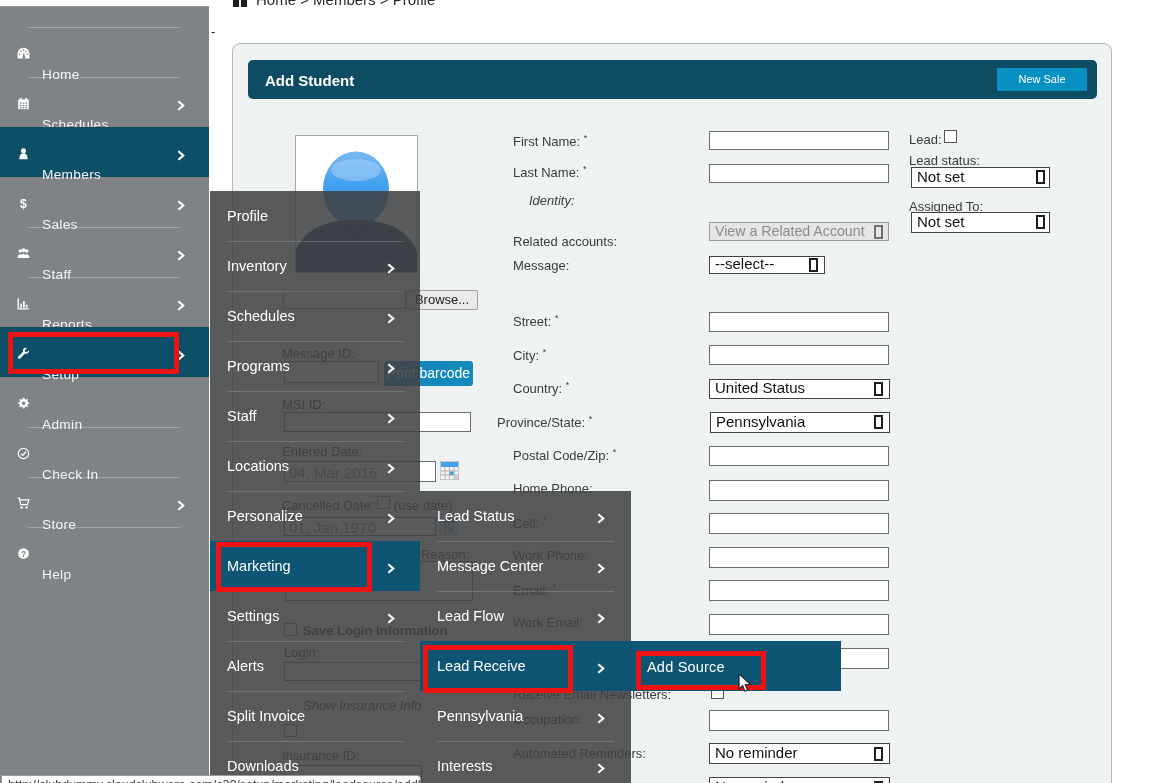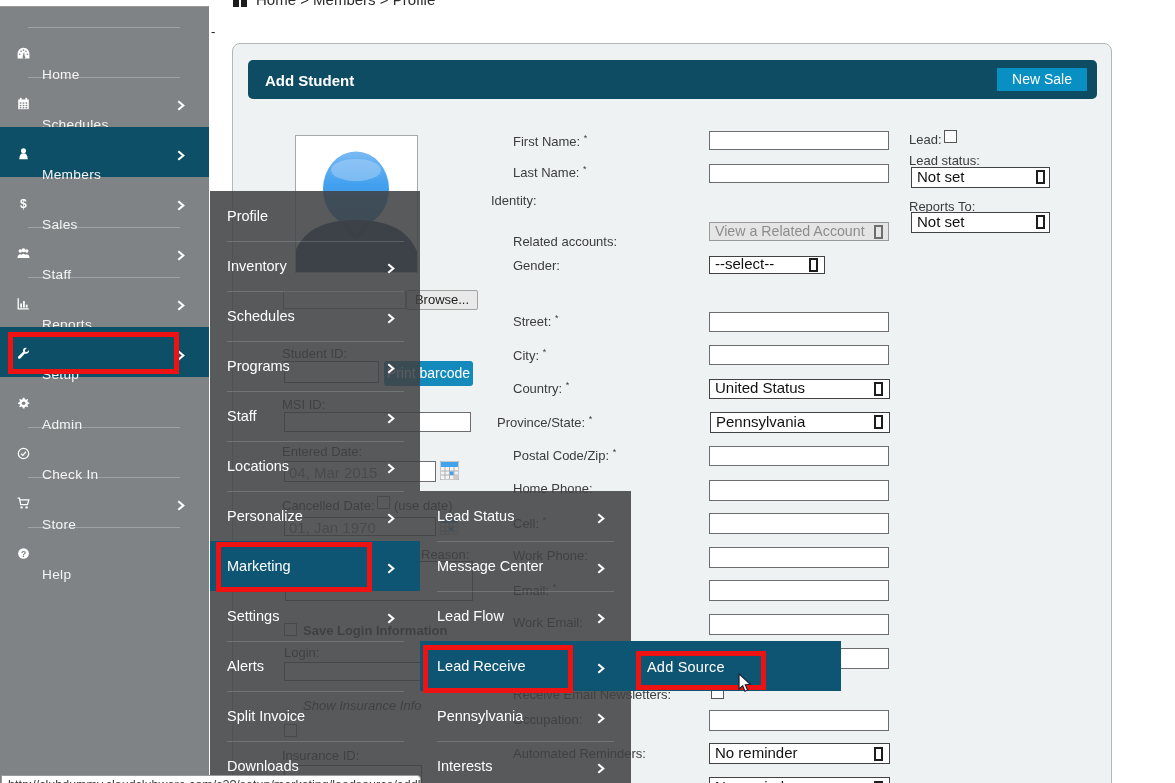--- a/index.html
+++ b/index.html
@@ -34,21 +34,21 @@
 <body>
 
 <div class="abs" style="left:233px; top:-9px; font-size:15px; color:#2b2b2b; white-space:nowrap;">
   <span style="display:inline-block; width:6px; height:13px; background:#1d1d1d; vertical-align:-2px;"></span><span style="display:inline-block; width:6px; height:13px; background:#1d1d1d; margin-left:2px; margin-right:9px; vertical-align:-2px;"></span>Home &gt; Members &gt; Profile</div>
 <div class="abs" style="left:211px; top:24px; font-size:13px; color:#111;">-</div>
 
 <div class="abs" style="left:232px; top:43px; width:880px; height:760px; background:#eef2f3; border:1px solid #b3b7b8; border-radius:8px;"></div>
 
 <div class="abs" style="left:248px; top:60px; width:849px; height:39px; background:#0d4c62; border-radius:5px;">
   <div class="abs" style="left:17px; top:12px; font-size:15px; font-weight:bold; color:#fff;">Add Student</div>
-  <div class="abs" style="right:10px; top:8px; width:90px; height:23px; background:#0990c3; border-radius:1px; color:#fff; font-size:14px; text-align:center; line-height:23px;">New Sale</div>
+  <div class="abs" style="right:10px; top:8px; width:90px; height:23px; background:#0990c3; border-radius:1px; color:#fff; font-size:11px; text-align:center; line-height:23px;">New Sale</div>
 </div>
 
 <div class="abs" style="left:295px; top:135px; width:123px; height:138px; background:#fff; border:1px solid #a8a8a8;">
   <svg width="121" height="136" viewBox="0 0 121 136">
     <defs>
       <linearGradient id="hg" x1="0" y1="0" x2="0" y2="1">
         <stop offset="0" stop-color="#79b9f2"></stop>
           <stop offset="0.45" stop-color="#42a0ef"></stop>
           <stop offset="1" stop-color="#2e8fd8"></stop>
       </linearGradient>
@@ -56,21 +56,21 @@
     <ellipse cx="60" cy="53" rx="33" ry="37.5" fill="url(#hg)"></ellipse>
     <ellipse cx="60" cy="34" rx="25" ry="11" fill="#a5cff6" opacity="0.55"></ellipse>
     <path d="M-6 136 C-2 98 22 84 60 84 C98 84 122 98 126 136 Z" fill="#274b66"></path>
     <path d="M48 85 L60 98 L72 85 L74 90 L60 105 L46 90 Z" fill="#1e3c55"></path>
   </svg>
 </div>
 
 <div class="inp" style="left:283px; top:291px; width:123px; height:18px; border-color:#8f9192;"></div>
 <div class="abs" style="left:406px; top:290px; width:72px; height:20px; background:#e9e9e9; border:1px solid #a2a2a2; border-radius:2px; font-size:13px; color:#222; text-align:center; line-height:18px;">Browse...</div>
 
-<div class="lbl" style="left:282px; top:346px;">Student ID:</div>
+<div class="lbl" style="left:282px; top:346px;">Message ID:</div>
 <div class="inp" style="left:284px; top:361px; width:95px; height:22px;"></div>
 <div class="abs" style="left:384px; top:361px; width:89px; height:25px; background:#1489bb; border-radius:3px; color:#fff; font-size:14px; text-align:center; line-height:25px;">Print barcode</div>
 
 <div class="lbl" style="left:282px; top:397px;">MSI ID:</div>
 <div class="inp" style="left:284px; top:412px; width:187px; height:20px;"></div>
 
 <div class="lbl" style="left:282px; top:444px;">Entered Date:</div>
 <div class="inp" style="left:284px; top:461px; width:152px; height:21px; font-size:15px; color:#828282; padding:2px 0 0 4px;">04, Mar 2015</div>
 <div class="abs" style="left:440px; top:461px; width:19px; height:19px;">
   <svg width="19" height="19" viewBox="0 0 19 19">
@@ -117,25 +117,25 @@
 
 <div class="cb" style="left:284px; top:724px;"></div>
 <div class="lbl" style="left:303px; top:698px;font-style:italic;">Show Insurance Info</div>
 <div class="lbl" style="left:282px; top:748px;">Insurance ID:</div>
 <div class="inp" style="left:284px; top:765px; width:138px; height:18px;"></div>
 
 <div class="lbl" style="left:513px; top:133px;">First Name: <sup>*</sup></div>
 <div class="inp" style="left:709px; top:131px; width:180px; height:19px;"></div>
 <div class="lbl" style="left:513px; top:164px;">Last Name: <sup>*</sup></div>
 <div class="inp" style="left:709px; top:164px; width:180px; height:19px;"></div>
-<div class="lbl" style="left:491px; top:193px;">Identity:</div>
+<div class="lbl" style="left:529px; top:193px;font-style:italic;">Identity:</div>
 <div class="lbl" style="left:513px; top:234px;">Related accounts:</div>
 <div class="sel" style="left:709px; top:222px; width:180px; height:19px; background:#e5e5e5; border:1px solid #9a9a9a; color:#8c8c8c; line-height:17px; font-size:14.2px;">View a Related Account</div>
 <div class="sg" style="left:874px; top:225px; border-color:#6e6e6e;"></div>
-<div class="lbl" style="left:513px; top:258px;">Gender:</div>
+<div class="lbl" style="left:513px; top:258px;">Message:</div>
 <div class="sel" style="left:709px; top:256px; width:116px; height:18px; line-height:14px;">--select--</div>
 <div class="sg" style="left:809px; top:258px;"></div>
 
 <div class="lbl" style="left:513px; top:313px;">Street: <sup>*</sup></div>
 <div class="inp" style="left:709px; top:312px; width:180px; height:20px;"></div>
 <div class="lbl" style="left:513px; top:347px;">City: <sup>*</sup></div>
 <div class="inp" style="left:709px; top:345px; width:180px; height:20px;"></div>
 <div class="lbl" style="left:513px; top:380px;">Country: <sup>*</sup></div>
 <div class="sel" style="left:709px; top:379px; width:181px; height:20px; line-height:16px;">United Status</div>
 <div class="sg" style="left:874px; top:382px;"></div>
@@ -163,21 +163,21 @@
 <div class="sel" style="left:709px; top:743px; width:181px; height:21px; border-width:1px; line-height:18px;">No reminder</div>
 <div class="sg" style="left:874px; top:747px;"></div>
 <div class="sel" style="left:709px; top:777px; width:181px; height:21px; border-width:1px; line-height:18px;">No reminder</div>
 <div class="sg" style="left:874px; top:781px;"></div>
 
 <div class="lbl" style="left:909px; top:132px;">Lead:</div>
 <div class="cb" style="left:944px; top:130px; border-color:#555;"></div>
 <div class="lbl" style="left:909px; top:153px;">Lead status:</div>
 <div class="sel" style="left:911px; top:167px; width:139px; height:21px; line-height:18px;">Not set</div>
 <div class="sg" style="left:1036px; top:170px;"></div>
-<div class="lbl" style="left:909px; top:199px;">Reports To:</div>
+<div class="lbl" style="left:909px; top:199px;">Assigned To:</div>
 <div class="sel" style="left:911px; top:212px; width:139px; height:21px; line-height:18px;">Not set</div>
 <div class="sg" style="left:1036px; top:215px;"></div>
 
 <div class="fly" style="left:210px; top:191px; width:210px; height:592px;"></div>
 <div class="fly" style="left:420px; top:491px; width:211px; height:292px;"></div>
 
 <div class="frow-teal" style="left:210px; top:541px; width:210px; height:50px;"></div>
 <div class="frow-teal" style="left:420px; top:641px; width:421px; height:50px;"></div>
 
 <div id="col1">

